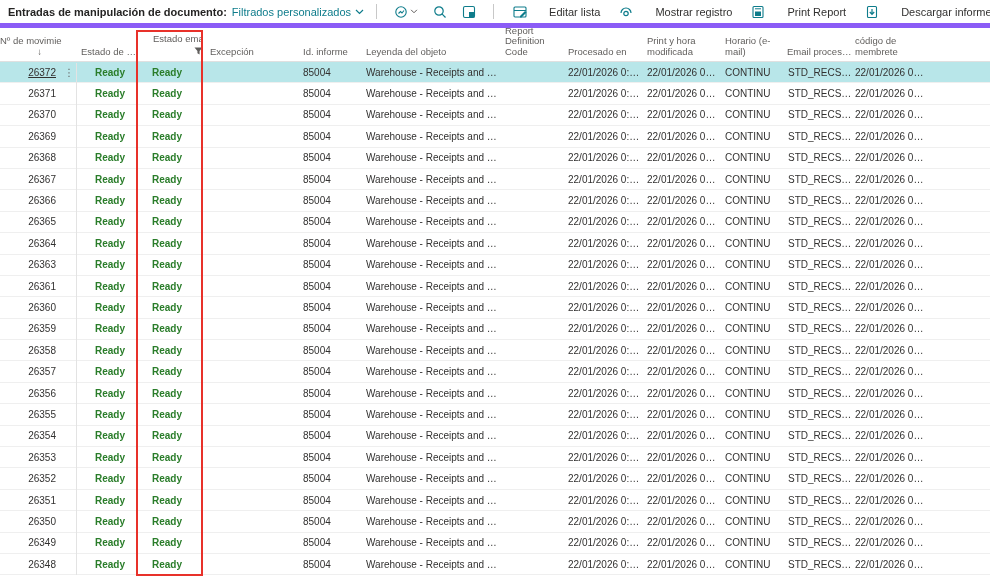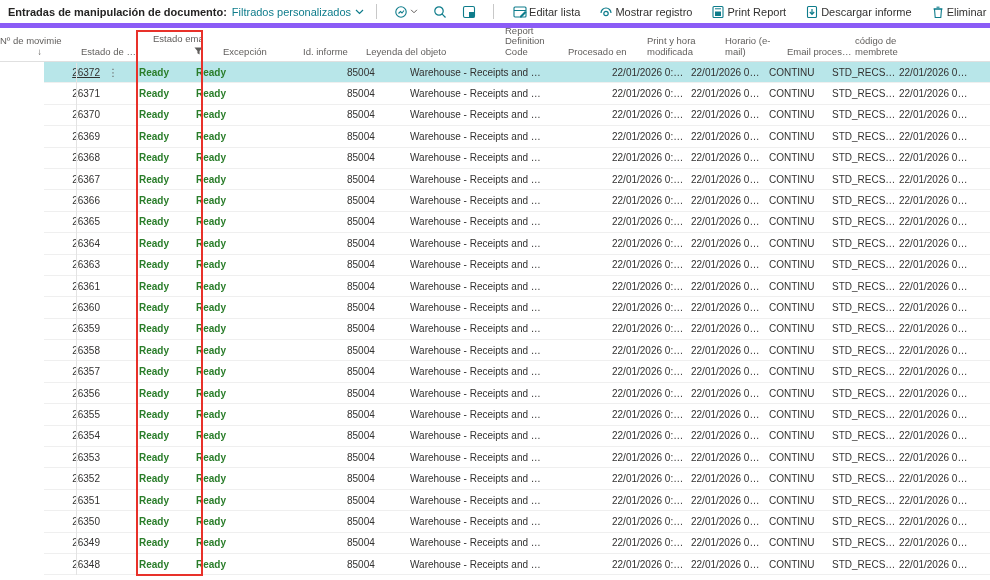--- a/index.html
+++ b/index.html
@@ -14,43 +14,43 @@
   }
   
   .toolbar{
     display:flex;align-items:center;height:28px;padding:0 8px;gap:5px;
     border-bottom:5px solid #8b5cf6;font-size:11px;white-space:nowrap;
   }
   .tb-title{font-weight:700;color:#252423}
   .tb-filter{display:flex;align-items:center;gap:4px;color:var(--accent);margin-left:0;cursor:pointer}
   .sep{width:1px;height:15px;background:#c8c8c8;margin:0 7px;flex:none}
   .icon-btn{display:flex;align-items:center;gap:2px;padding:0 5px;cursor:pointer}
-  .action{display:flex;align-items:center;gap:2px;padding:0 7px;color:#323130;cursor:pointer}
+  .action{display:flex;align-items:center;gap:22px;padding:0 7px;color:#323130;cursor:pointer}
   .action svg,.icon-btn svg,.tb-filter svg{flex:none}
   
   .ghead{
     display:grid;grid-template-columns:var(--cols);align-items:end;height:34px;
     border-bottom:1px solid #e0e0e0;font-size:9.5px;line-height:10.5px;color:#605e5c;
   }
   .ghead .cell{padding-bottom:4px}
   .gbody .row{
     display:grid;grid-template-columns:var(--cols);align-items:center;height:21.4px;
-    border-bottom:1px solid #efefef;font-size:10px;cursor:pointer;margin-left:44px;
+    border-bottom:1px solid #efefef;font-size:10px;cursor:pointer;
   }
   .row.selected{background:var(--sel)}
   .cell{overflow:hidden;white-space:nowrap;text-overflow:ellipsis}
   .c-no{text-align:right;padding-right:6px}
   .h-no{padding-right:2px}
   .h-no .sort{padding-right:18px;color:#605e5c}
   .c-menu{text-align:center;color:#605e5c;font-size:10px}
   .c-print{padding-left:19px}
   .h-print{padding-left:5px}
   .c-email{padding-left:15px}
   .h-email{text-align:right;padding-left:16px}
-  .c-exc{padding-left:20px}
+  .c-exc{padding-left:7px}
   .c-id{text-align:left;padding-right:2px}
   .c-cap{padding-left:9px}
   .c-rdc{padding-left:2px}
   .c-proc{padding-left:3px}
   .c-mod{padding-left:7px}
   .c-hor{padding-left:7px}
   .c-tpl{padding-left:4px}
   .c-eproc{padding-left:3px}
   .c-mem{padding-left:3px}
   .status{color:var(--green);font-weight:700}

